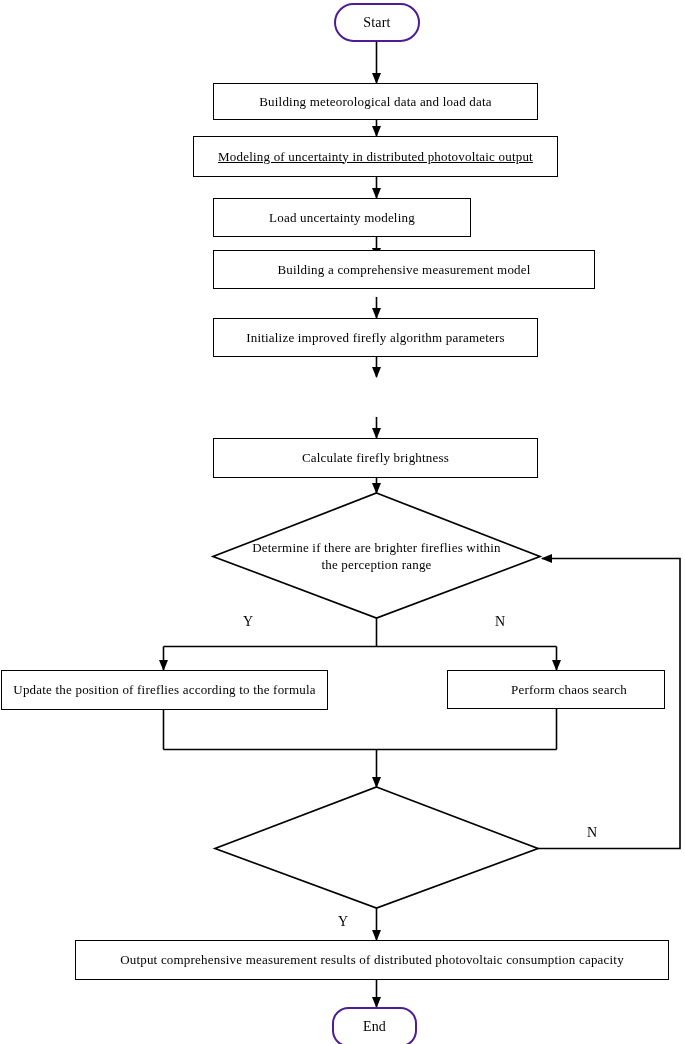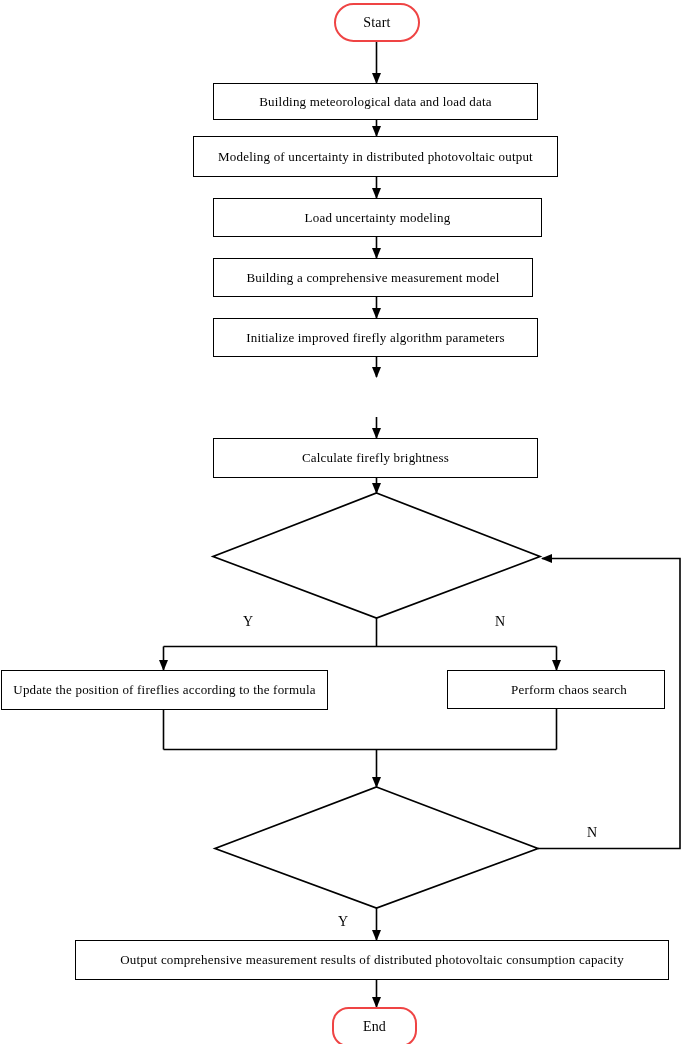--- a/index.html
+++ b/index.html
@@ -8,21 +8,21 @@
     font-family:"Liberation Serif","DejaVu Serif",serif;color:#000;
     overflow:hidden;
   }
   #wires{position:absolute;left:0;top:0;width:685px;height:1044px;}
   .node{
     position:absolute;box-sizing:border-box;background:#fff;
     border:1.5px solid #000;display:flex;align-items:center;justify-content:center;
     text-align:center;font-size:13px;line-height:16px;letter-spacing:.2px;
     padding:1px 6px;
   }
-  .terminator{border:2px solid #ef4444;font-size:14px;}
+  .terminator{border:2px solid #4c1d95;font-size:14px;}
   .dlabel{
     position:absolute;text-align:center;font-size:13px;line-height:17px;
     letter-spacing:.2px;background:transparent;
   }
   .elabel{
     position:absolute;font-size:14px;transform:translate(-50%,-50%);
     background:transparent;
   }
 </style>
 </head>
@@ -67,41 +67,42 @@
   </svg>
 
   <div class="node terminator" style="left:334px;top:3px;width:86px;height:39px;border-radius:19.5px;">
       <span>Start</span>
     </div>
 
   <div class="node" style="left:213px;top:83px;width:325px;height:37px;">
       <span>Building meteorological data and load data</span>
     </div>
 
-  <div class="node" style="left:193px;top:136px;width:365px;height:41px;">
+  <div class="node" style="left:193px;top:136px;width:365px;height:41px;text-decoration:underline;">
       <span>Modeling of uncertainty in distributed photovoltaic output</span>
     </div>
 
-  <div class="node" style="left:213px;top:198px;width:329px;height:39px;">
+  <div class="node" style="left:213px;top:198px;width:258px;height:39px;">
       <span>Load uncertainty modeling</span>
     </div>
 
-  <div class="node" style="left:213px;top:258px;width:320px;height:39px;">
+  <div class="node" style="left:213px;top:250px;width:382px;height:39px;">
       <span>Building a comprehensive measurement model</span>
     </div>
 
   <div class="node" style="left:213px;top:318px;width:325px;height:39px;">
       <span>Initialize improved firefly algorithm parameters</span>
     </div>
 
 
   <div class="node" style="left:213px;top:438px;width:325px;height:40px;">
       <span>Calculate firefly brightness</span>
     </div>
 
+  <div class="dlabel" style="left:246px;top:539px;width:261px;">Determine if there are brighter fireflies within the perception range</div>
 
 
   <div class="node" style="left:1px;top:670px;width:327px;height:40px;">
       <span>Update the position of fireflies according to the formula</span>
     </div>
 
   <div class="node" style="left:447px;top:670px;width:218px;height:39px;padding-left:32px;">
       <span>Perform chaos search</span>
     </div>
 

